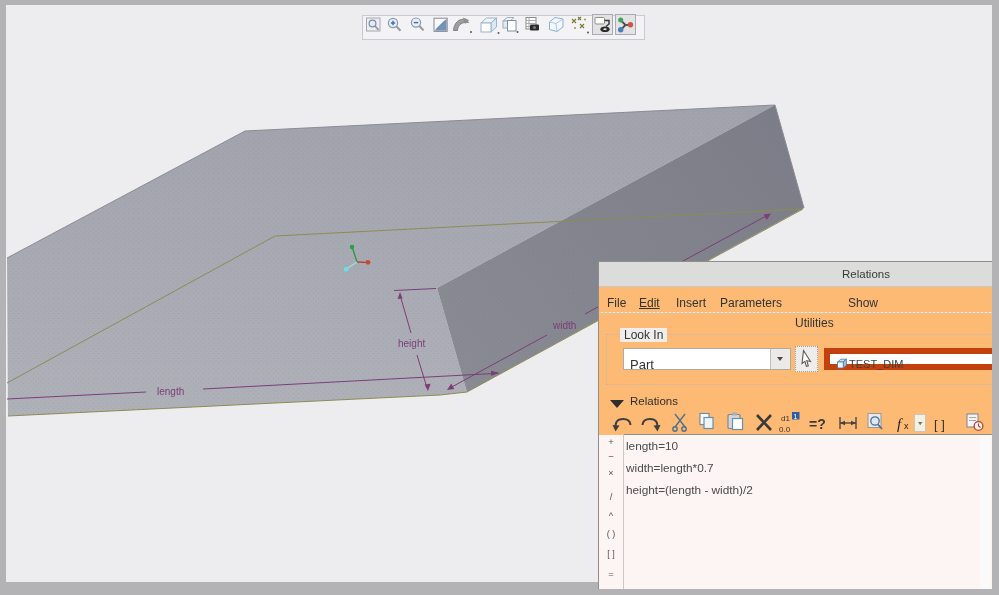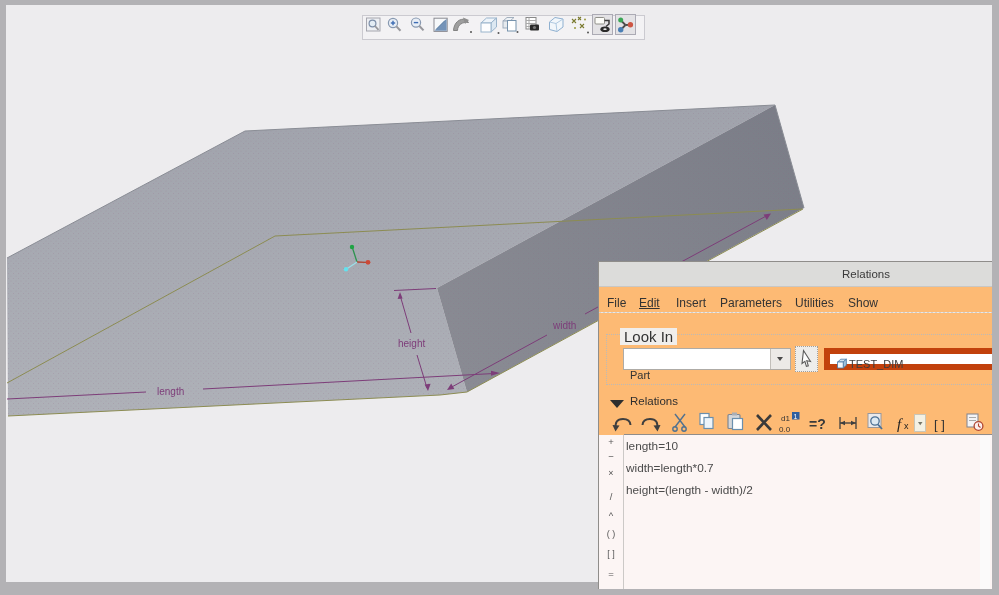--- a/index.html
+++ b/index.html
@@ -14,24 +14,24 @@
   #dlg{position:absolute;left:598px;top:261px;width:401px;height:328px;
        background:#fdba74;border-left:1px solid #8f8d8a;border-top:1px solid #8f8d8a;
        box-sizing:border-box;overflow:hidden;color:#3a3a3a;}
   #dlg .titlebar{position:absolute;left:0;top:0;width:100%;height:24px;
        background:#dcdcda;border-bottom:1px solid #c8c7c5;}
   #dlg .titlebar span{position:absolute;left:243px;top:6px;font-size:11.5px;color:#3a3a3a;}
   .mitem{position:absolute;top:34px;font-size:12px;color:#333;}
   #grp{position:absolute;left:7px;top:72px;width:400px;height:49px;
        border:1px dotted #bdbab5;}
   #grp .lbl{position:absolute;left:13px;top:-7px;background:#f0eeec;padding:0 4px;
-       font-size:15px;color:#333;}
+       font-size:12px;color:#333;}
   #combo{position:absolute;left:24px;top:86px;width:168px;height:22px;background:#fff;
        border:1px solid #aeaba6;box-sizing:border-box;}
-  #combo .txt{position:absolute;left:6px;top:20px;font-size:11px;color:#333;}
+  #combo .txt{position:absolute;left:6px;top:8px;font-size:13px;color:#333;}
   #combo .dd{position:absolute;right:0;top:0;width:19px;height:20px;background:#eceae7;
        border-left:1px solid #c2bfba;}
   #combo .dd:after{content:"";position:absolute;left:6px;top:8px;border:3.5px solid transparent;
        border-top:4.5px solid #4a4a4a;}
   #curbtn{position:absolute;left:196px;top:84px;width:23px;height:26px;background:#eeedeb;
        border:1px dotted #a39f99;box-sizing:border-box;}
   #field{position:absolute;left:225px;top:86px;width:175px;height:22px;background:#fff;
        border:6px solid #c2410c;box-sizing:border-box;}
   #field .txt{position:absolute;left:19px;top:4px;font-size:11px;color:#3e3e3e;}
   #relhdr .tri{position:absolute;left:11px;top:138px;width:0;height:0;
@@ -176,21 +176,21 @@
   <circle cx="620.7" cy="29.8" r="2.7" fill="#4a7fb5"></circle>
 </svg>
 <div id="dlg">
   <div class="titlebar">
       <span>Relations</span>
     </div>
   <span class="mitem" style="left:8px;">File</span>
   <span class="mitem" style="left:40px;text-decoration:underline;">Edit</span>
   <span class="mitem" style="left:77px;">Insert</span>
   <span class="mitem" style="left:121px;">Parameters</span>
-  <span class="mitem" style="left:196px;">Utilities</span>
+  <span class="mitem" style="left:196px;margin-top:20px;">Utilities</span>
   <span class="mitem" style="left:249px;">Show</span>
   <div style="position:absolute;left:0;top:50px;width:100%;height:1px;
      background:repeating-linear-gradient(90deg,#d3d1cf 0 2px,#eae8e6 2px 4px);"></div>
   <div id="grp">
       <span class="lbl">Look In</span>
     </div>
   <div id="combo">
       <span class="txt">Part</span>
       <span class="dd"></span>
     </div>

